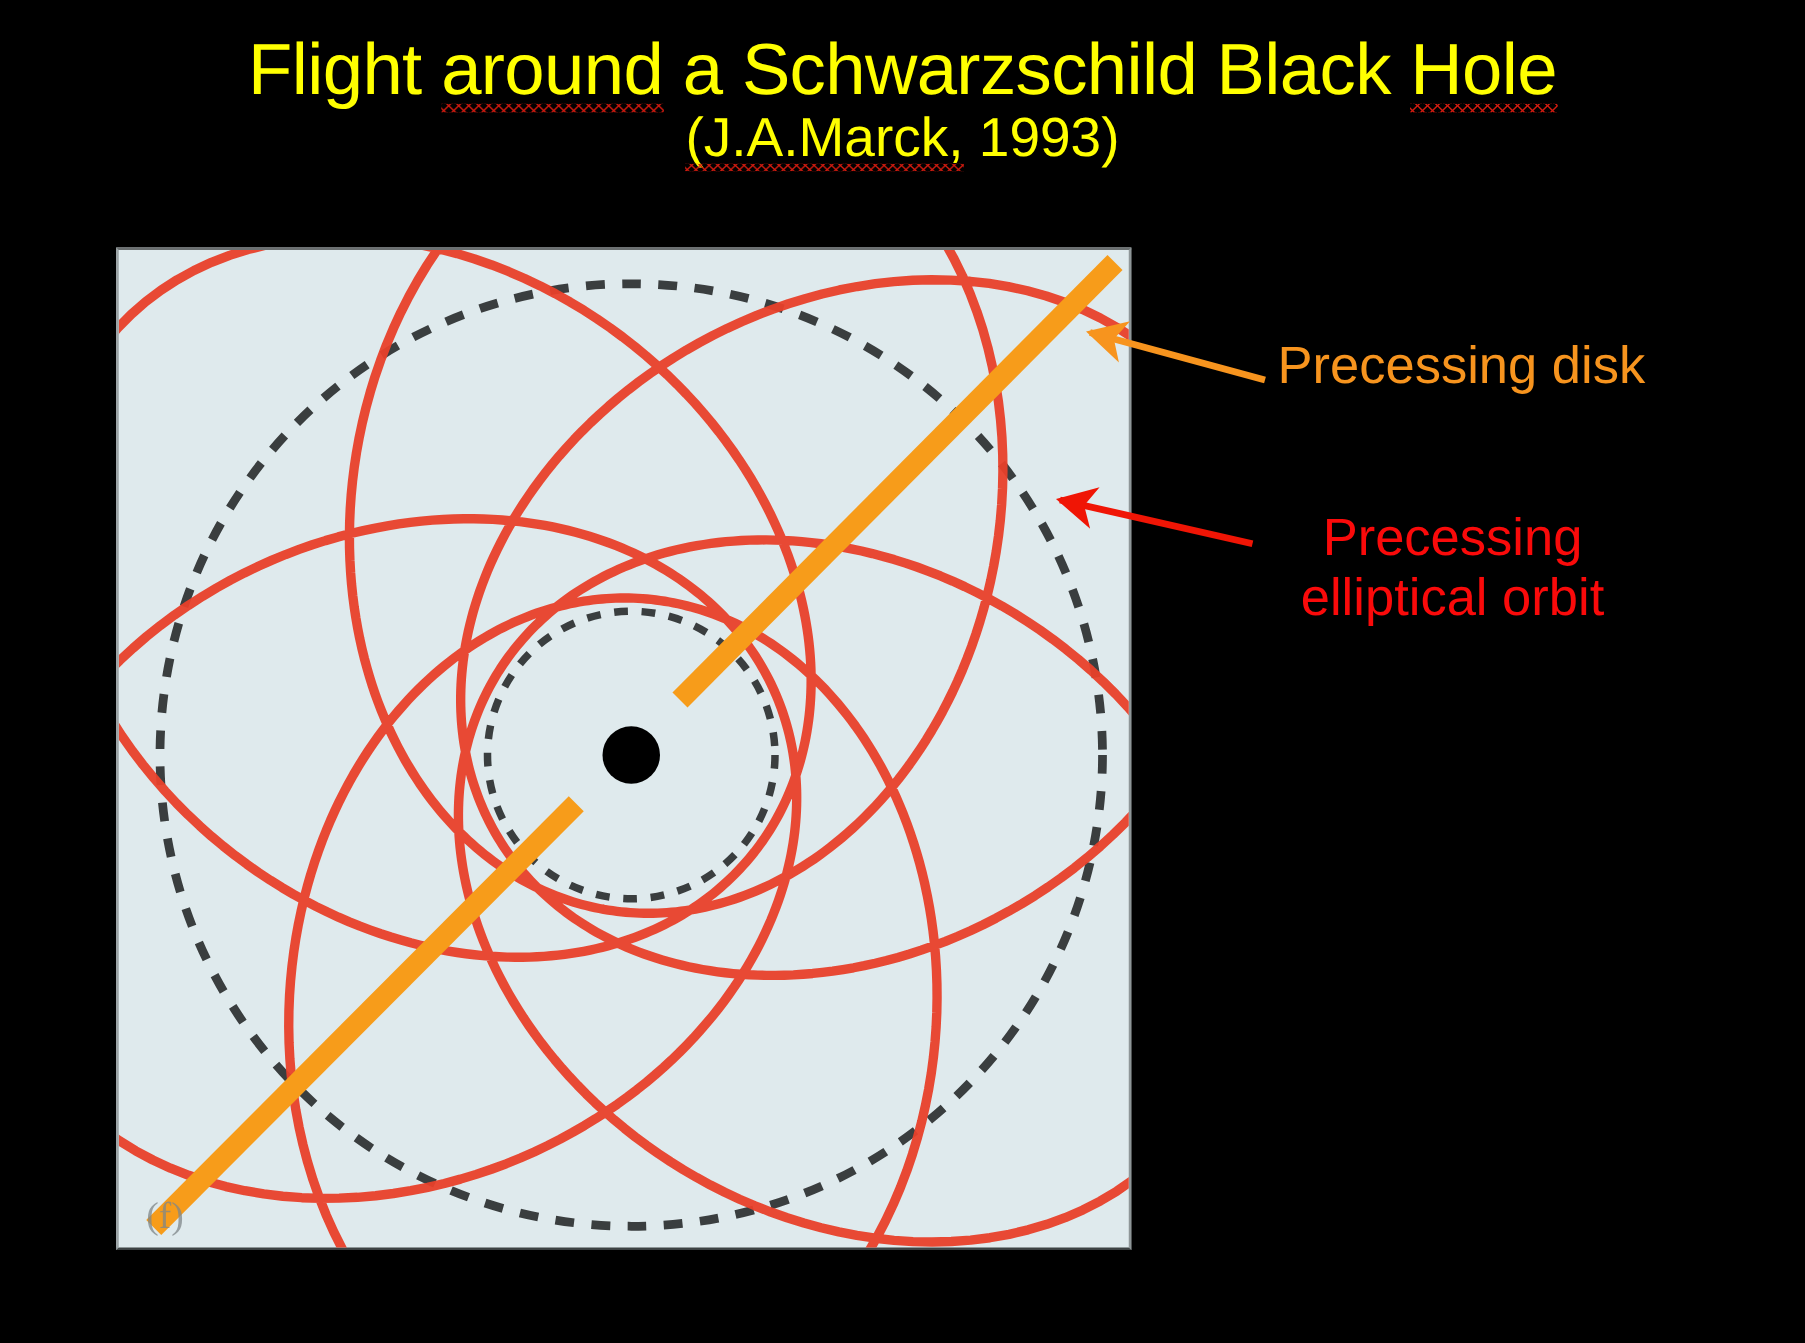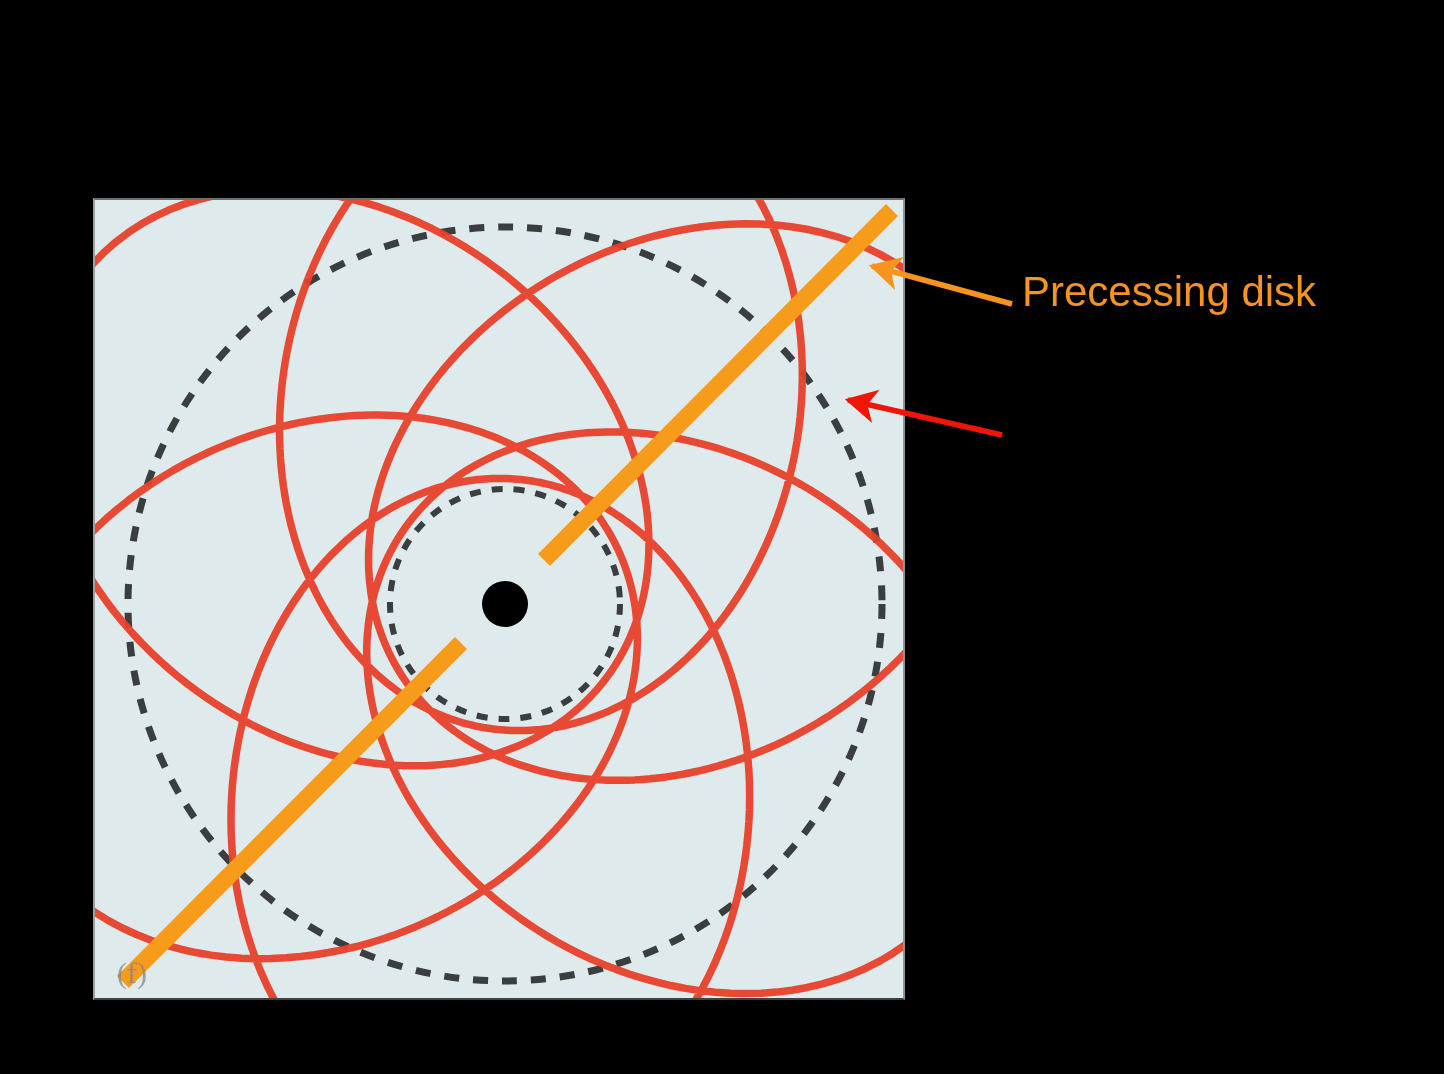--- a/index.html
+++ b/index.html
@@ -133,20 +133,24 @@
     width: 1444px;
     height: 1074px;
     pointer-events: none;
   }
 </style>
 </head>
 <body>
 
 <div id="slide">
 
+  <div id="title-block">
+    <div id="title-main"><span>Flight </span><span class="sq">around</span><span> a Schwarzschild Black </span><span class="sq">Hole</span></div>
+    <div id="title-sub"><span class="sq sq-sub">(J.A.Marck,</span><span> 1993)</span></div>
+  </div>
 
   <div id="figure-panel">
     <svg id="figure-svg" viewBox="0 0 812 802">
 
       <circle cx="410" cy="404" r="377" fill="none" stroke="#2b2f30" stroke-width="7" stroke-dasharray="15 14" stroke-linecap="butt" opacity="0.92"></circle>
 
       <circle cx="410" cy="404" r="115" fill="none" stroke="#2b2f30" stroke-width="6" stroke-dasharray="11 11" stroke-linecap="butt" opacity="0.92"></circle>
 
       <g>
         <path id="rosette-path" fill="none" stroke="#e8402a" stroke-width="7.5" stroke-linecap="round" stroke-linejoin="round" opacity="0.95" d="M301.27,466.48 L299.52,463.36 L297.82,460.21 L296.17,457.02 L294.57,453.81 L293.03,450.55 L291.55,447.27 L290.12,443.95 L288.74,440.60 L287.42,437.21 L286.16,433.78 L284.95,430.32 L283.79,426.82 L282.69,423.28 L281.65,419.70 L280.67,416.09 L279.75,412.43 L278.88,408.73 L278.08,404.99 L277.33,401.21 L276.65,397.38 L276.03,393.51 L275.48,389.59 L274.99,385.62 L274.57,381.61 L274.22,377.55 L273.94,373.44 L273.73,369.27 L273.60,365.06 L273.54,360.79 L273.56,356.47 L273.66,352.09 L273.84,347.66 L274.10,343.17 L274.46,338.62 L274.91,334.01 L275.44,329.34 L276.08,324.61 L276.82,319.81 L277.65,314.96 L278.60,310.03 L279.66,305.04 L280.83,299.99 L282.12,294.86 L283.53,289.67 L285.08,284.41 L286.75,279.07 L288.57,273.67 L290.53,268.20 L292.64,262.65 L294.90,257.03 L297.32,251.34 L299.92,245.58 L302.69,239.74 L305.64,233.84 L308.78,227.87 L312.12,221.82 L315.66,215.71 L319.42,209.53 L323.40,203.29 L327.61,196.99 L332.06,190.63 L336.76,184.21 L341.71,177.74 L346.94,171.23 L352.45,164.68 L358.25,158.09 L364.34,151.48 L370.75,144.85 L377.48,138.21 L384.54,131.57 L391.94,124.94 L399.69,118.33 L407.80,111.76 L416.29,105.25 L425.15,98.80 L434.40,92.44 L444.05,86.19 L454.09,80.07 L464.54,74.10 L475.40,68.30 L486.66,62.71 L498.34,57.36 L510.41,52.27 L522.89,47.48 L535.75,43.01 L548.99,38.92 L562.59,35.23 L576.53,31.98 L590.79,29.21 L605.33,26.97 L620.13,25.30 L635.14,24.22 L650.32,23.80 L665.63,24.05 L681.01,25.03 L696.40,26.76 L711.74,29.27 L726.97,32.60 L742.00,36.76 L756.77,41.77 L771.21,47.65 L785.22,54.39 L798.75,62.00 L811.70,70.46 L824.01,79.76 L835.60,89.87 L846.41,100.76 L856.36,112.38 L865.41,124.69 L873.51,137.63 L880.62,151.14 L886.69,165.16 L891.72,179.61 L895.69,194.43 L898.59,209.53 L900.43,224.85 L901.22,240.30 L900.98,255.82 L899.75,271.33 L897.56,286.75 L894.45,302.04 L890.48,317.13 L885.69,331.95 L880.14,346.47 L873.88,360.64 L866.98,374.42 L859.50,387.78 L851.48,400.68 L843.00,413.11 L834.10,425.06 L824.84,436.49 L815.27,447.42 L805.45,457.83 L795.41,467.72 L785.21,477.10 L774.88,485.96 L764.45,494.33 L753.98,502.20 L743.47,509.59 L732.97,516.51 L722.50,522.97 L712.08,528.99 L701.73,534.59 L691.48,539.78 L681.33,544.57 L671.29,548.98 L661.39,553.03 L651.63,556.73 L642.02,560.11 L632.57,563.16 L623.27,565.92 L614.15,568.39 L605.19,570.58 L596.41,572.52 L587.80,574.22 L579.37,575.67 L571.11,576.91 L563.02,577.94 L555.12,578.77 L547.38,579.41 L539.81,579.88 L532.42,580.17 L525.19,580.31 L518.12,580.29 L511.22,580.13 L504.48,579.84 L497.89,579.42 L491.46,578.87 L485.17,578.21 L479.03,577.44 L473.04,576.57 L467.19,575.60 L461.47,574.54 L455.89,573.38 L450.43,572.15 L445.11,570.83 L439.91,569.44 L434.83,567.97 L429.88,566.44 L425.03,564.84 L420.30,563.18 L415.68,561.46 L411.17,559.68 L406.76,557.85 L402.46,555.96 L398.25,554.03 L394.14,552.04 L390.13,550.01 L386.20,547.94 L382.37,545.82 L378.63,543.66 L374.97,541.46 L371.40,539.22 L367.91,536.94 L364.49,534.63 L361.16,532.28 L357.91,529.90 L354.73,527.48 L351.62,525.03 L348.58,522.55 L345.62,520.03 L342.72,517.48 L339.90,514.90 L337.14,512.30 L334.44,509.66 L331.81,506.99 L329.25,504.29 L326.74,501.56 L324.30,498.80 L321.92,496.01 L319.59,493.19 L317.33,490.34 L315.13,487.47 L312.98,484.56 L310.89,481.62 L308.85,478.65 L306.88,475.66 L304.95,472.63 L303.09,469.57 L301.27,466.48 M303.79,337.33 L305.72,334.32 L307.70,331.33 L309.74,328.38 L311.83,325.47 L313.98,322.58 L316.19,319.73 L318.44,316.91 L320.76,314.12 L323.13,311.36 L325.56,308.63 L328.05,305.94 L330.60,303.28 L333.21,300.65 L335.88,298.05 L338.61,295.48 L341.41,292.95 L344.27,290.45 L347.19,287.98 L350.18,285.55 L353.24,283.15 L356.37,280.79 L359.57,278.46 L362.84,276.17 L366.19,273.91 L369.61,271.70 L373.11,269.52 L376.69,267.38 L380.35,265.28 L384.09,263.23 L387.91,261.21 L391.82,259.25 L395.82,257.33 L399.91,255.45 L404.10,253.63 L408.37,251.86 L412.75,250.14 L417.23,248.48 L421.80,246.88 L426.49,245.34 L431.28,243.87 L436.18,242.46 L441.20,241.12 L446.33,239.85 L451.58,238.66 L456.95,237.55 L462.44,236.53 L468.07,235.60 L473.82,234.76 L479.71,234.01 L485.73,233.37 L491.89,232.84 L498.20,232.43 L504.65,232.14 L511.25,231.97 L518.00,231.94 L524.90,232.05 L531.96,232.31 L539.18,232.72 L546.56,233.31 L554.10,234.06 L561.81,235.01 L569.68,236.14 L577.71,237.49 L585.92,239.05 L594.29,240.83 L602.83,242.86 L611.53,245.14 L620.39,247.68 L629.41,250.50 L638.59,253.62 L647.92,257.04 L657.39,260.78 L667.00,264.86 L676.74,269.30 L686.59,274.10 L696.55,279.28 L706.60,284.86 L716.72,290.85 L726.89,297.28 L737.11,304.14 L747.33,311.47 L757.54,319.26 L767.70,327.53 L777.79,336.30 L787.77,345.56 L797.60,355.32 L807.24,365.60 L816.66,376.38 L825.79,387.67 L834.60,399.46 L843.02,411.74 L851.02,424.49 L858.53,437.70 L865.49,451.34 L871.85,465.37 L877.54,479.77 L882.53,494.50 L886.74,509.50 L890.12,524.73 L892.63,540.13 L894.22,555.63 L894.84,571.17 L894.47,586.69 L893.08,602.10 L890.65,617.33 L887.17,632.31 L882.63,646.96 L877.04,661.21 L870.42,674.98 L862.80,688.20 L854.20,700.82 L844.68,712.77 L834.28,723.99 L823.06,734.45 L811.08,744.10 L798.42,752.92 L785.15,760.87 L771.34,767.94 L757.07,774.14 L742.42,779.45 L727.46,783.88 L712.28,787.45 L696.94,790.19 L681.51,792.10 L666.06,793.23 L650.66,793.61 L635.35,793.27 L620.19,792.25 L605.23,790.59 L590.51,788.34 L576.07,785.54 L561.93,782.22 L548.13,778.43 L534.68,774.21 L521.61,769.61 L508.93,764.65 L496.65,759.37 L484.78,753.81 L473.33,748.01 L462.29,741.99 L451.66,735.78 L441.46,729.40 L431.66,722.90 L422.26,716.27 L413.27,709.56 L404.66,702.77 L396.44,695.93 L388.58,689.05 L381.09,682.15 L373.96,675.24 L367.16,668.33 L360.70,661.43 L354.55,654.55 L348.72,647.71 L343.18,640.90 L337.93,634.14 L332.96,627.43 L328.26,620.77 L323.81,614.18 L319.61,607.65 L315.65,601.19 L311.92,594.80 L308.41,588.48 L305.10,582.23 L302.00,576.06 L299.10,569.97 L296.38,563.96 L293.84,558.02 L291.47,552.16 L289.27,546.38 L287.22,540.68 L285.33,535.05 L283.59,529.51 L281.99,524.04 L280.52,518.64 L279.18,513.32 L277.97,508.08 L276.88,502.91 L275.91,497.81 L275.04,492.78 L274.29,487.83 L273.64,482.94 L273.09,478.12 L272.64,473.37 L272.28,468.68 L272.02,464.06 L271.84,459.50 L271.75,455.00 L271.74,450.56 L271.81,446.19 L271.96,441.87 L272.18,437.60 L272.48,433.40 L272.85,429.25 L273.30,425.15 L273.80,421.10 L274.38,417.11 L275.02,413.17 L275.73,409.27 L276.50,405.43 L277.33,401.63 L278.22,397.88 L279.17,394.17 L280.17,390.51 L281.24,386.89 L282.36,383.31 L283.54,379.78 L284.78,376.29 L286.06,372.84 L287.41,369.42 L288.81,366.05 L290.26,362.71 L291.76,359.42 L293.32,356.15 L294.93,352.93 L296.60,349.74 L298.32,346.59 L300.09,343.47 L301.91,340.39 L303.79,337.33 M419.00,278.92 L422.57,279.21 L426.13,279.56 L429.70,279.98 L433.26,280.46 L436.81,281.00 L440.37,281.60 L443.92,282.27 L447.47,283.01 L451.02,283.81 L454.56,284.68 L458.11,285.61 L461.66,286.61 L465.20,287.68 L468.75,288.81 L472.30,290.02 L475.85,291.30 L479.40,292.65 L482.95,294.08 L486.50,295.58 L490.06,297.15 L493.61,298.81 L497.17,300.54 L500.73,302.35 L504.29,304.25 L507.86,306.23 L511.42,308.29 L514.99,310.45 L518.56,312.69 L522.13,315.03 L525.70,317.46 L529.28,319.99 L532.85,322.62 L536.42,325.35 L540.00,328.19 L543.57,331.14 L547.14,334.20 L550.71,337.37 L554.27,340.66 L557.83,344.07 L561.38,347.61 L564.93,351.28 L568.46,355.08 L571.99,359.01 L575.50,363.09 L579.00,367.31 L582.49,371.68 L585.95,376.21 L589.40,380.89 L592.81,385.74 L596.21,390.76 L599.57,395.95 L602.89,401.33 L606.18,406.88 L609.43,412.63 L612.62,418.58 L615.77,424.72 L618.85,431.08 L621.87,437.65 L624.82,444.44 L627.70,451.45 L630.48,458.70 L633.17,466.18 L635.76,473.91 L638.23,481.89 L640.59,490.11 L642.81,498.60 L644.88,507.36 L646.79,516.38 L648.54,525.67 L650.10,535.23 L651.45,545.08 L652.60,555.20 L653.50,565.60 L654.16,576.27 L654.55,587.23 L654.65,598.45 L654.44,609.94 L653.90,621.70 L653.00,633.70 L651.73,645.94 L650.07,658.40 L647.98,671.07 L645.45,683.93 L642.45,696.95 L638.95,710.11 L634.95,723.38 L630.40,736.72 L625.30,750.09 L619.62,763.46 L613.34,776.77 L606.46,789.97 L598.95,803.02 L590.82,815.84 L582.04,828.39 L572.63,840.60 L562.59,852.39 L551.93,863.70 L540.66,874.46 L528.80,884.60 L516.39,894.04 L503.44,902.72 L490.02,910.57 L476.15,917.53 L461.89,923.54 L447.29,928.54 L432.43,932.50 L417.37,935.37 L402.16,937.12 L386.90,937.74 L371.64,937.22 L356.46,935.56 L341.44,932.76 L326.65,928.84 L312.15,923.84 L298.00,917.80 L284.28,910.76 L271.03,902.77 L258.29,893.90 L246.13,884.21 L234.56,873.77 L223.62,862.64 L213.34,850.91 L203.73,838.65 L194.79,825.93 L186.54,812.82 L178.98,799.40 L172.09,785.72 L165.88,771.86 L160.32,757.87 L155.39,743.82 L151.09,729.75 L147.38,715.71 L144.24,701.74 L141.65,687.89 L139.59,674.19 L138.01,660.66 L136.91,647.35 L136.24,634.26 L135.99,621.42 L136.12,608.84 L136.62,596.55 L137.45,584.54 L138.60,572.83 L140.04,561.43 L141.74,550.33 L143.69,539.55 L145.87,529.08 L148.26,518.91 L150.84,509.06 L153.59,499.51 L156.50,490.27 L159.56,481.32 L162.74,472.67 L166.05,464.30 L169.46,456.22 L172.97,448.41 L176.56,440.87 L180.23,433.60 L183.96,426.57 L187.75,419.80 L191.60,413.27 L195.49,406.97 L199.42,400.90 L203.38,395.06 L207.38,389.42 L211.39,384.00 L215.43,378.77 L219.48,373.74 L223.54,368.90 L227.61,364.24 L231.68,359.76 L235.76,355.45 L239.84,351.31 L243.92,347.32 L247.99,343.50 L252.06,339.82 L256.12,336.29 L260.17,332.90 L264.22,329.64 L268.25,326.52 L272.27,323.53 L276.28,320.66 L280.28,317.91 L284.27,315.29 L288.24,312.77 L292.19,310.36 L296.14,308.07 L300.06,305.87 L303.98,303.78 L307.88,301.79 L311.76,299.89 L315.63,298.09 L319.48,296.38 L323.32,294.76 L327.15,293.23 L330.96,291.78 L334.76,290.41 L338.54,289.13 L342.31,287.92 L346.06,286.79 L349.81,285.74 L353.54,284.77 L357.26,283.87 L360.96,283.04 L364.66,282.28 L368.34,281.59 L372.02,280.97 L375.68,280.42 L379.33,279.94 L382.98,279.52 L386.61,279.18 L390.24,278.89 L393.86,278.67 L397.47,278.52 L401.07,278.43 L404.67,278.40 L408.26,278.44 L411.84,278.54 L415.42,278.70 L419.00,278.92 M524.66,353.23 L526.08,356.51 L527.45,359.83 L528.75,363.17 L530.00,366.53 L531.19,369.93 L532.33,373.35 L533.40,376.80 L534.42,380.28 L535.38,383.79 L536.28,387.33 L537.12,390.90 L537.90,394.50 L538.62,398.13 L539.28,401.80 L539.88,405.50 L540.42,409.23 L540.89,413.00 L541.30,416.80 L541.65,420.64 L541.92,424.52 L542.13,428.44 L542.28,432.39 L542.35,436.39 L542.34,440.42 L542.27,444.50 L542.12,448.62 L541.89,452.78 L541.59,456.99 L541.20,461.24 L540.73,465.53 L540.17,469.87 L539.53,474.26 L538.79,478.70 L537.96,483.19 L537.04,487.73 L536.01,492.32 L534.89,496.95 L533.66,501.65 L532.31,506.39 L530.86,511.19 L529.29,516.04 L527.59,520.95 L525.77,525.91 L523.82,530.92 L521.74,536.00 L519.51,541.12 L517.14,546.31 L514.62,551.55 L511.95,556.84 L509.11,562.20 L506.10,567.60 L502.92,573.06 L499.56,578.57 L496.00,584.14 L492.26,589.75 L488.30,595.41 L484.14,601.12 L479.76,606.87 L475.15,612.66 L470.30,618.49 L465.21,624.35 L459.87,630.24 L454.26,636.15 L448.38,642.08 L442.22,648.02 L435.77,653.97 L429.01,659.91 L421.95,665.83 L414.56,671.74 L406.85,677.60 L398.79,683.42 L390.39,689.18 L381.64,694.87 L372.52,700.46 L363.03,705.94 L353.16,711.30 L342.92,716.51 L332.29,721.55 L321.27,726.40 L309.87,731.02 L298.08,735.40 L285.91,739.51 L273.37,743.31 L260.46,746.77 L247.21,749.87 L233.61,752.55 L219.70,754.80 L205.50,756.58 L191.03,757.84 L176.33,758.54 L161.44,758.66 L146.40,758.16 L131.25,757.00 L116.05,755.15 L100.86,752.57 L85.73,749.24 L70.74,745.14 L55.95,740.24 L41.43,734.53 L27.26,728.00 L13.52,720.64 L0.29,712.47 L-12.37,703.49 L-24.37,693.72 L-35.63,683.19 L-46.10,671.92 L-55.71,659.97 L-64.40,647.37 L-72.12,634.18 L-78.82,620.46 L-84.47,606.28 L-89.05,591.70 L-92.54,576.80 L-94.94,561.65 L-96.24,546.33 L-96.47,530.90 L-95.64,515.45 L-93.78,500.05 L-90.93,484.75 L-87.14,469.64 L-82.46,454.76 L-76.93,440.17 L-70.61,425.93 L-63.58,412.07 L-55.87,398.63 L-47.57,385.65 L-38.73,373.15 L-29.41,361.15 L-19.67,349.68 L-9.57,338.73 L0.83,328.32 L11.49,318.46 L22.34,309.13 L33.36,300.34 L44.49,292.08 L55.69,284.35 L66.93,277.12 L78.17,270.38 L89.39,264.13 L100.56,258.35 L111.65,253.01 L122.64,248.11 L133.51,243.63 L144.26,239.54 L154.85,235.84 L165.29,232.50 L175.56,229.51 L185.66,226.85 L195.57,224.50 L205.29,222.44 L214.82,220.68 L224.15,219.17 L233.29,217.93 L242.23,216.92 L250.97,216.13 L259.51,215.56 L267.85,215.19 L276.00,215.02 L283.95,215.02 L291.71,215.19 L299.28,215.52 L306.67,216.00 L313.87,216.62 L320.90,217.37 L327.74,218.25 L334.42,219.25 L340.93,220.36 L347.27,221.57 L353.45,222.88 L359.48,224.29 L365.35,225.79 L371.07,227.36 L376.64,229.02 L382.07,230.75 L387.36,232.55 L392.52,234.41 L397.54,236.34 L402.44,238.33 L407.21,240.37 L411.86,242.47 L416.39,244.62 L420.81,246.81 L425.11,249.05 L429.30,251.33 L433.39,253.66 L437.37,256.02 L441.25,258.43 L445.03,260.87 L448.71,263.34 L452.30,265.85 L455.80,268.38 L459.21,270.95 L462.53,273.55 L465.76,276.18 L468.91,278.84 L471.98,281.52 L474.97,284.24 L477.88,286.97 L480.71,289.74 L483.47,292.52 L486.16,295.33 L488.77,298.17 L491.31,301.03 L493.78,303.91 L496.19,306.82 L498.52,309.75 L500.79,312.70 L503.00,315.68 L505.14,318.68 L507.22,321.70 L509.23,324.75 L511.19,327.82 L513.08,330.91 L514.91,334.02 L516.68,337.16 L518.40,340.33 L520.05,343.51 L521.64,346.73 L523.18,349.96 L524.66,353.23 M508.66,481.40 L506.43,484.20 L504.14,486.96 L501.80,489.68 L499.42,492.36 L496.98,495.01 L494.49,497.62 L491.95,500.19 L489.36,502.72 L486.71,505.21 L484.01,507.67 L481.25,510.09 L478.44,512.47 L475.57,514.81 L472.64,517.12 L469.65,519.38 L466.61,521.61 L463.50,523.80 L460.34,525.94 L457.11,528.05 L453.81,530.12 L450.46,532.14 L447.03,534.12 L443.54,536.06 L439.97,537.95 L436.34,539.80 L432.63,541.60 L428.85,543.35 L424.99,545.06 L421.06,546.71 L417.04,548.31 L412.95,549.86 L408.77,551.35 L404.51,552.79 L400.15,554.16 L395.71,555.48 L391.18,556.73 L386.56,557.91 L381.84,559.02 L377.02,560.07 L372.10,561.03 L367.08,561.92 L361.95,562.73 L356.71,563.45 L351.37,564.09 L345.91,564.63 L340.34,565.07 L334.65,565.41 L328.84,565.65 L322.91,565.77 L316.85,565.78 L310.67,565.66 L304.35,565.41 L297.91,565.03 L291.33,564.51 L284.61,563.83 L277.75,563.00 L270.76,562.01 L263.62,560.84 L256.35,559.49 L248.93,557.94 L241.36,556.20 L233.65,554.25 L225.80,552.07 L217.80,549.66 L209.66,547.01 L201.39,544.10 L192.97,540.93 L184.42,537.47 L175.74,533.72 L166.94,529.66 L158.02,525.29 L148.99,520.57 L139.86,515.51 L130.64,510.08 L121.35,504.28 L111.99,498.09 L102.58,491.49 L93.14,484.47 L83.69,477.01 L74.25,469.12 L64.85,460.77 L55.51,451.95 L46.27,442.66 L37.15,432.89 L28.19,422.63 L19.43,411.89 L10.92,400.67 L2.69,388.96 L-5.22,376.78 L-12.74,364.13 L-19.84,351.04 L-26.46,337.52 L-32.55,323.60 L-38.04,309.31 L-42.90,294.69 L-47.06,279.77 L-50.48,264.60 L-53.10,249.24 L-54.87,233.74 L-55.76,218.17 L-55.71,202.59 L-54.71,187.06 L-52.73,171.67 L-49.73,156.49 L-45.72,141.60 L-40.69,127.06 L-34.64,112.97 L-27.60,99.38 L-19.57,86.38 L-10.61,74.02 L-0.74,62.37 L9.98,51.49 L21.50,41.41 L33.75,32.18 L46.67,23.84 L60.18,16.39 L74.21,9.87 L88.68,4.28 L103.52,-0.39 L118.65,-4.14 L133.99,-6.98 L149.46,-8.95 L165.00,-10.06 L180.55,-10.36 L196.03,-9.86 L211.39,-8.63 L226.57,-6.69 L241.54,-4.09 L256.25,-0.88 L270.65,2.90 L284.72,7.20 L298.44,11.97 L311.77,17.18 L324.70,22.78 L337.22,28.73 L349.31,34.99 L360.97,41.52 L372.19,48.28 L382.98,55.26 L393.33,62.40 L403.24,69.69 L412.73,77.09 L421.80,84.59 L430.45,92.16 L438.69,99.77 L446.54,107.42 L454.01,115.09 L461.10,122.75 L467.82,130.40 L474.20,138.02 L480.23,145.60 L485.94,153.14 L491.33,160.62 L496.42,168.03 L501.22,175.38 L505.73,182.66 L509.97,189.85 L513.95,196.96 L517.68,203.98 L521.18,210.91 L524.44,217.75 L527.49,224.50 L530.32,231.15 L532.95,237.71 L535.39,244.17 L537.64,250.53 L539.72,256.80 L541.63,262.97 L543.37,269.04 L544.95,275.02 L546.39,280.91 L547.68,286.70 L548.84,292.40 L549.86,298.00 L550.76,303.52 L551.53,308.95 L552.19,314.29 L552.73,319.55 L553.17,324.72 L553.50,329.81 L553.73,334.82 L553.86,339.75 L553.91,344.60 L553.86,349.37 L553.72,354.07 L553.50,358.69 L553.20,363.25 L552.82,367.73 L552.37,372.14 L551.84,376.49 L551.24,380.77 L550.57,384.99 L549.84,389.14 L549.03,393.23 L548.17,397.26 L547.24,401.23 L546.25,405.14 L545.20,408.99 L544.09,412.79 L542.92,416.54 L541.70,420.23 L540.42,423.87 L539.09,427.45 L537.70,430.99 L536.27,434.48 L534.78,437.91 L533.23,441.31 L531.64,444.65 L530.00,447.95 L528.31,451.20 L526.56,454.41 L524.77,457.58 L522.93,460.70 L521.04,463.78 L519.10,466.82 L517.11,469.82 L515.07,472.77 L512.98,475.69 L510.85,478.56 L508.66,481.40 M387.98,527.45 L384.46,526.79 L380.95,526.07 L377.45,525.28 L373.96,524.44 L370.48,523.53 L367.01,522.55 L363.55,521.51 L360.09,520.41 L356.65,519.25 L353.21,518.01 L349.78,516.71 L346.36,515.35 L342.94,513.92 L339.53,512.41 L336.13,510.84 L332.73,509.20 L329.34,507.48 L325.96,505.70 L322.58,503.83 L319.21,501.89 L315.85,499.88 L312.49,497.78 L309.14,495.61 L305.80,493.35 L302.46,491.01 L299.13,488.58 L295.81,486.07 L292.49,483.46 L289.18,480.76 L285.89,477.97 L282.60,475.08 L279.32,472.09 L276.05,469.00 L272.79,465.80 L269.55,462.50 L266.32,459.09 L263.10,455.56 L259.90,451.91 L256.72,448.15 L253.55,444.26 L250.41,440.24 L247.29,436.09 L244.20,431.81 L241.13,427.39 L238.09,422.82 L235.08,418.11 L232.11,413.25 L229.17,408.23 L226.28,403.05 L223.43,397.70 L220.63,392.19 L217.88,386.50 L215.19,380.63 L212.57,374.57 L210.01,368.32 L207.53,361.88 L205.12,355.24 L202.80,348.39 L200.58,341.33 L198.46,334.05 L196.44,326.55 L194.55,318.83 L192.78,310.88 L191.16,302.68 L189.68,294.25 L188.36,285.58 L187.21,276.66 L186.25,267.49 L185.49,258.07 L184.94,248.39 L184.61,238.46 L184.54,228.27 L184.72,217.84 L185.18,207.15 L185.94,196.21 L187.02,185.04 L188.43,173.63 L190.19,162.00 L192.34,150.16 L194.88,138.12 L197.84,125.90 L201.24,113.51 L205.10,100.99 L209.45,88.35 L214.30,75.63 L219.67,62.86 L225.59,50.07 L232.06,37.30 L239.10,24.60 L246.74,12.02 L254.96,-0.39 L263.79,-12.58 L273.22,-24.49 L283.26,-36.05 L293.89,-47.21 L305.11,-57.89 L316.90,-68.02 L329.23,-77.54 L342.08,-86.39 L355.42,-94.48 L369.20,-101.76 L383.37,-108.16 L397.90,-113.63 L412.70,-118.12 L427.74,-121.57 L442.93,-123.95 L458.22,-125.23 L473.52,-125.38 L488.77,-124.41 L503.89,-122.29 L518.81,-119.05 L533.45,-114.69 L547.76,-109.25 L561.66,-102.77 L575.09,-95.28 L588.00,-86.84 L600.35,-77.52 L612.08,-67.36 L623.17,-56.45 L633.58,-44.86 L643.30,-32.65 L652.30,-19.91 L660.58,-6.71 L668.13,6.88 L674.97,20.78 L681.09,34.92 L686.50,49.24 L691.24,63.67 L695.31,78.16 L698.73,92.66 L701.54,107.10 L703.76,121.45 L705.42,135.67 L706.55,149.71 L707.17,163.56 L707.33,177.17 L707.03,190.53 L706.33,203.62 L705.24,216.42 L703.79,228.91 L702.01,241.08 L699.93,252.94 L697.56,264.46 L694.94,275.65 L692.09,286.51 L689.02,297.03 L685.76,307.22 L682.32,317.08 L678.72,326.60 L674.99,335.81 L671.13,344.70 L667.15,353.28 L663.08,361.55 L658.92,369.53 L654.68,377.21 L650.38,384.61 L646.02,391.73 L641.61,398.58 L637.16,405.18 L632.68,411.52 L628.17,417.61 L623.65,423.47 L619.10,429.09 L614.55,434.49 L609.99,439.68 L605.43,444.65 L600.87,449.43 L596.32,454.01 L591.77,458.40 L587.24,462.61 L582.72,466.64 L578.21,470.50 L573.72,474.19 L569.25,477.73 L564.80,481.11 L560.37,484.34 L555.96,487.43 L551.57,490.38 L547.21,493.19 L542.87,495.87 L538.56,498.43 L534.27,500.86 L530.01,503.17 L525.77,505.37 L521.56,507.46 L517.37,509.44 L513.21,511.31 L509.08,513.08 L504.97,514.75 L500.88,516.32 L496.82,517.80 L492.78,519.19 L488.77,520.49 L484.78,521.70 L480.82,522.83 L476.88,523.87 L472.96,524.83 L469.06,525.72 L465.19,526.52 L461.33,527.25 L457.50,527.90 L453.69,528.48 L449.90,528.99 L446.12,529.43 L442.37,529.79 L438.63,530.09 L434.92,530.32 L431.22,530.49 L427.53,530.59 L423.86,530.62 L420.21,530.59 L416.58,530.49 L412.95,530.33 L409.35,530.11 L405.75,529.82 L402.17,529.47 L398.61,529.06 L395.05,528.58 L391.51,528.05 L387.98,527.45"></path>
@@ -173,14 +177,16 @@
       </marker>
     </defs>
 
     <line x1="1012" y1="304" x2="872" y2="266" stroke="#f7941e" stroke-width="5.5" marker-end="url(#arrowhead-orange)"></line>
 
     <line x1="1002" y1="435" x2="848" y2="400" stroke="#f01505" stroke-width="5.5" marker-end="url(#arrowhead-red)"></line>
   </svg>
 
   <div class="callout" id="label-accretion-disk">Precessing disk</div>
 
+  <div class="callout" id="label-precessing-orbit">Precessing
+elliptical orbit</div>
 
 </div>
 
 </body></html>

